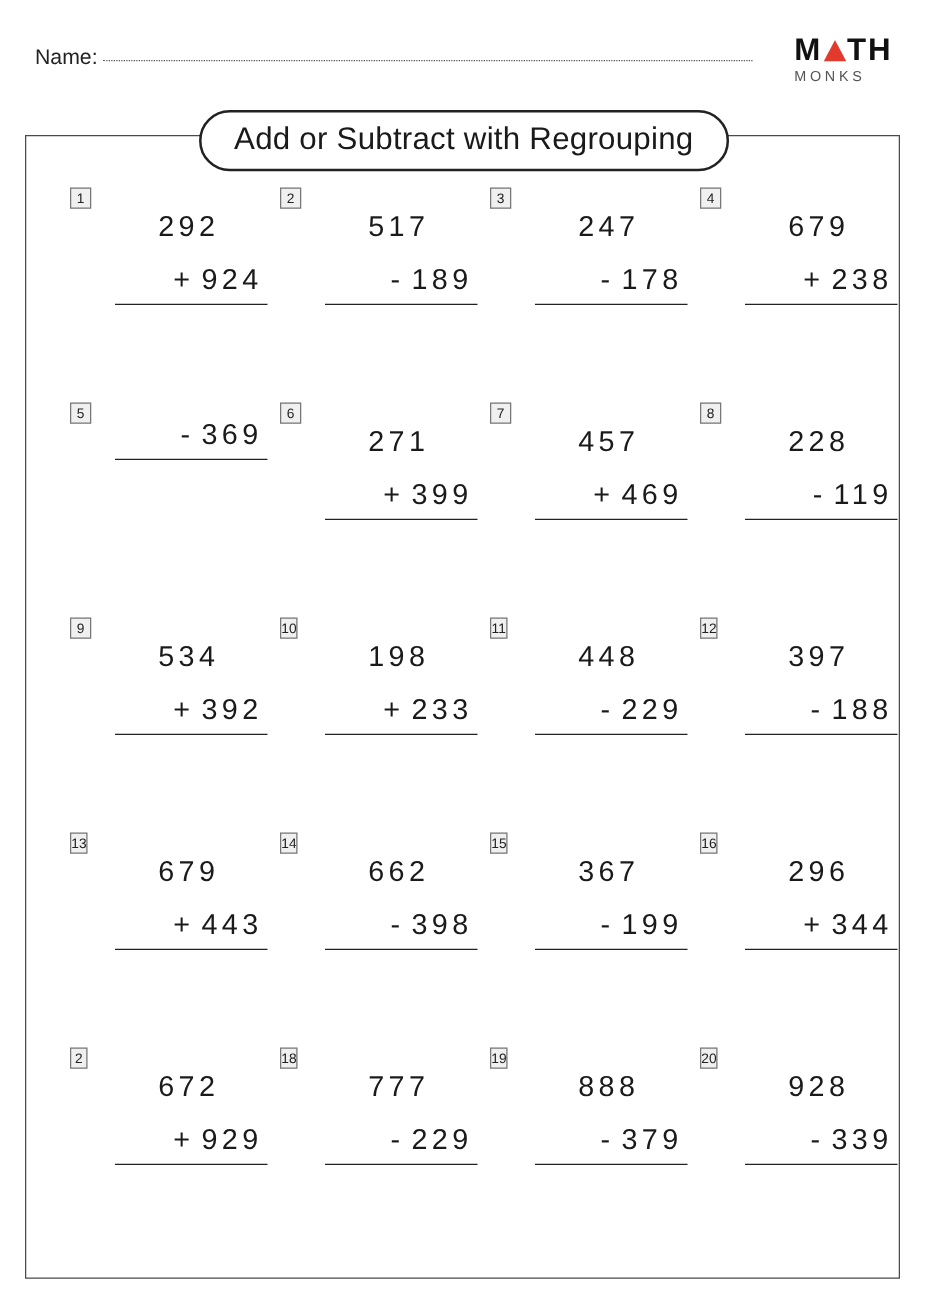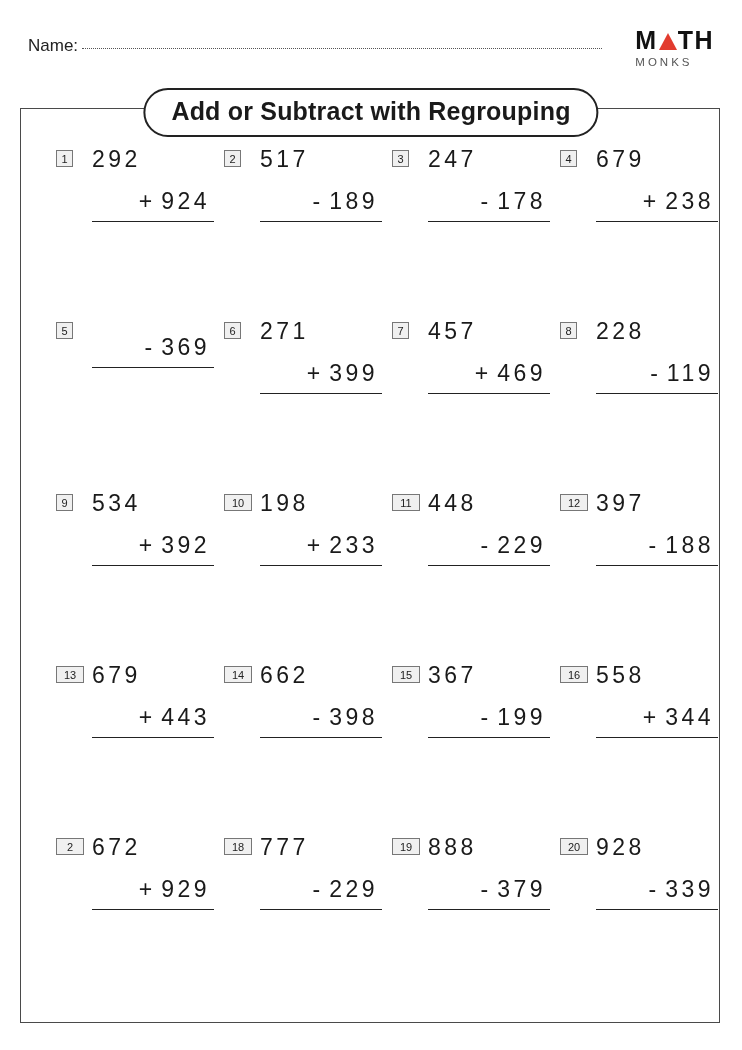--- a/index.html
+++ b/index.html
@@ -90,21 +90,21 @@
   .title-pill {
     position: absolute;
     left: 50%;
     transform: translateX(-50%);
     top: 88px;
     background: #ffffff;
     border: 2.2px solid #222;
     border-radius: 26px;
     padding: 7px 26px 9px 26px;
     font-size: 25px;
-    font-weight: bold;
+    font-weight: normal;
     letter-spacing: 0.2px;
     white-space: nowrap;
     z-index: 5;
   }
 
   
   .grid {
     position: absolute;
     left: 20px;
     top: 108px;
@@ -131,32 +131,33 @@
     height: 17px;
     border: 1px solid #777;
     background: #f0f0f0;
     font-size: 11px;
     line-height: 17px;
     text-align: center;
     color: #222;
     box-sizing: border-box;
   }
   .prob-num.wide {
-    width: 28px;
+    width: 14px;
   }
   .stack {
     margin-left: 34px;
     width: 122px;
     font-size: 23px;
     letter-spacing: 3.5px;
   }
   .top-num {
-    text-align: left;
+    text-align: center;
     padding-right: 4px;
     line-height: 26px;
+    margin-top: 22px;
   }
   .bottom-row {
     display: flex;
     align-items: baseline;
     justify-content: flex-end;
     border-bottom: 1.7px solid #222;
     padding-bottom: 6px;
     margin-top: 16px;
     padding-right: 4px;
   }
@@ -335,21 +336,21 @@
         <div class="top-num">367</div>
         <div class="bottom-row">
           <span class="op">-</span>
           <span class="bottom-num">199</span>
         </div>
       </div>
     </div>
     <div class="problem">
       <div class="prob-num wide">16</div>
       <div class="stack">
-        <div class="top-num">558</div>
+        <div class="top-num">296</div>
         <div class="bottom-row">
           <span class="op">+</span>
           <span class="bottom-num">344</span>
         </div>
       </div>
     </div>
     <div class="problem">
       <div class="prob-num wide">2</div>
       <div class="stack">
         <div class="top-num">672</div>

